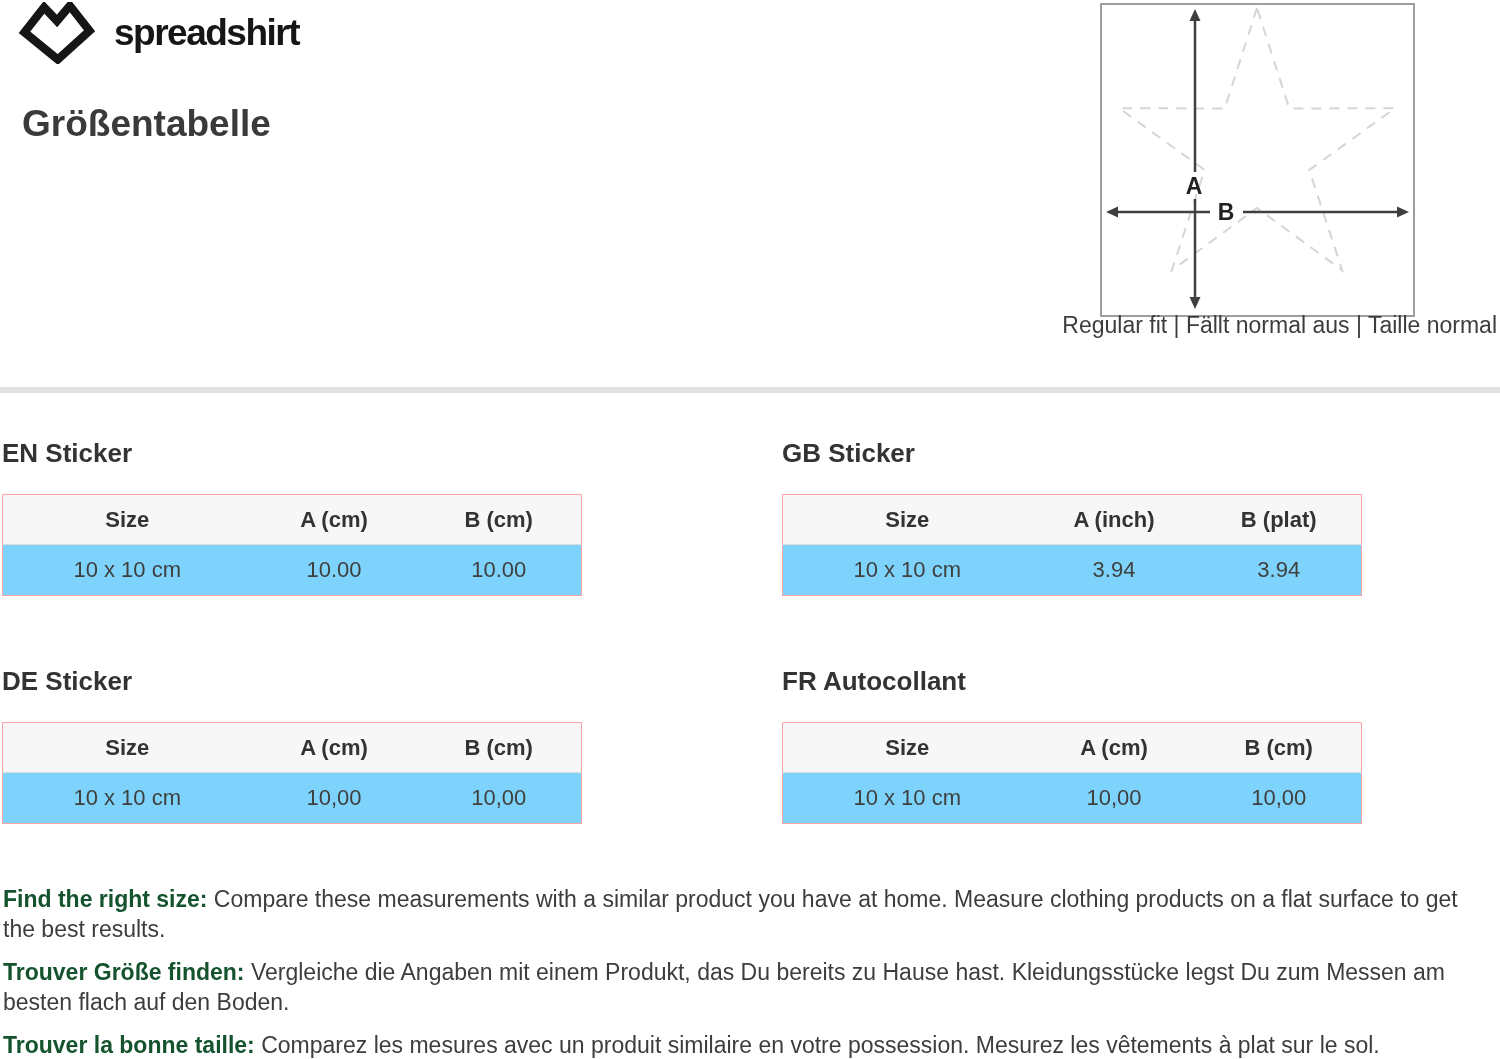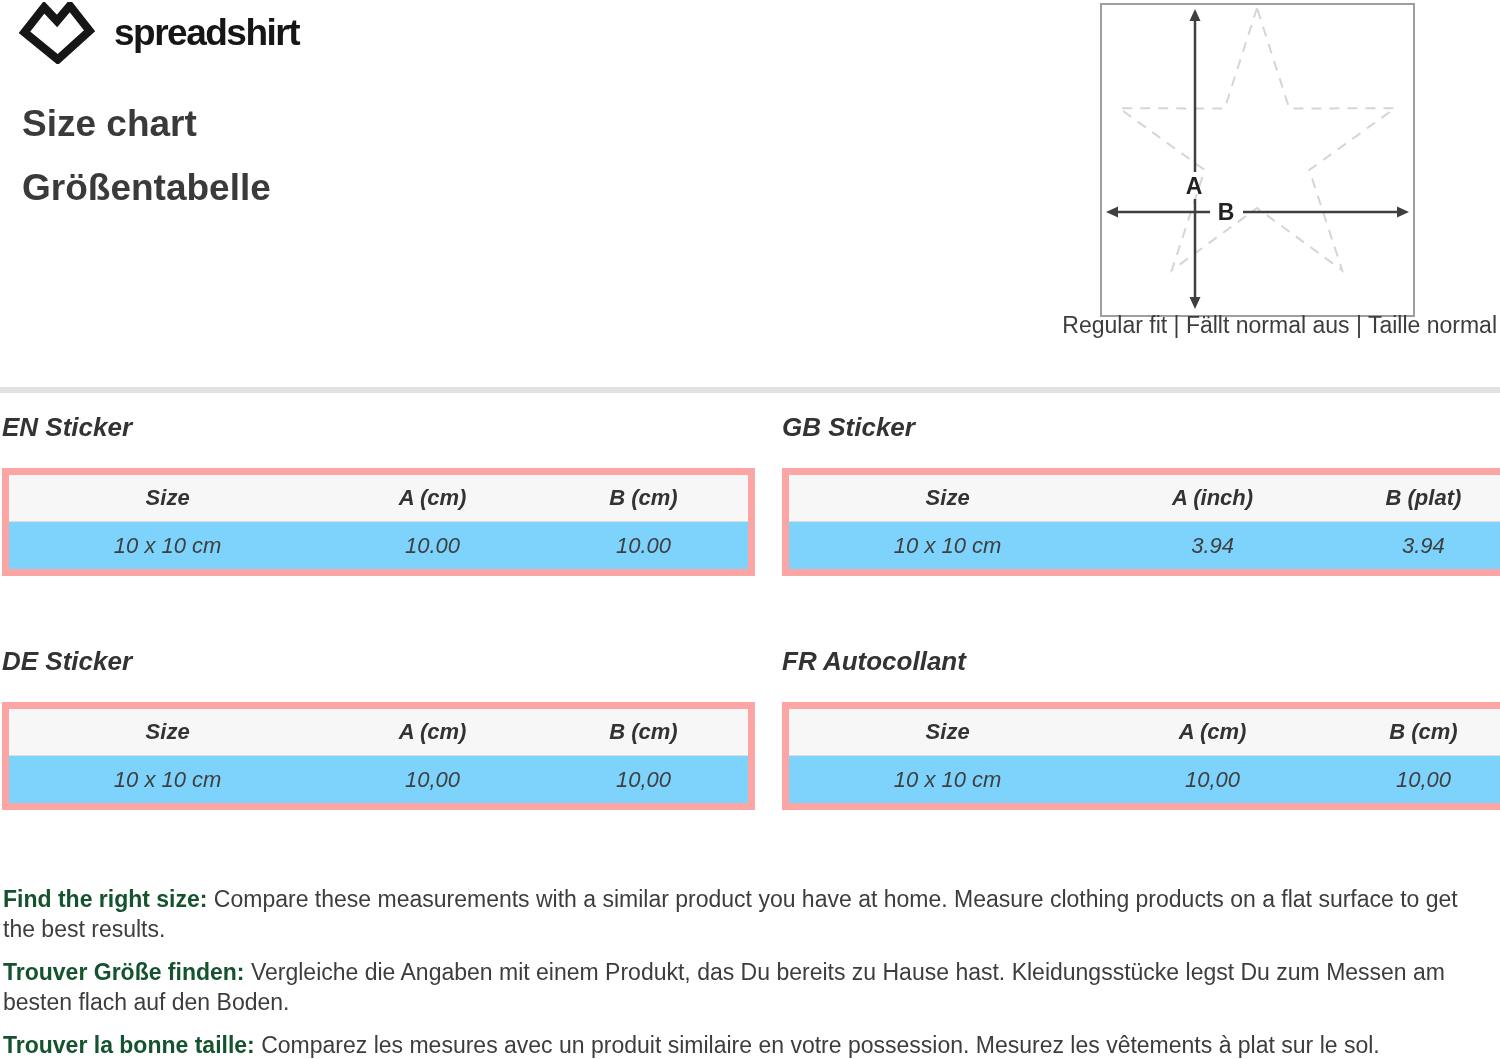--- a/index.html
+++ b/index.html
@@ -35,31 +35,31 @@
   }
 
   
   .divider {
     position: absolute; left: 0; top: 387px;
     width: 1500px; height: 6px; background: #e2e2e2;
   }
 
   
   .tables {
-    position: absolute; left: 2px; top: 412px;
+    position: absolute; left: 2px; top: 438px;
     display: grid; grid-template-columns: 715px 715px;
-    column-gap: 65px; row-gap: 70px; font-style: italic;
+    column-gap: 65px; row-gap: 70px;
   }
   .table-title {
     font-size: 26px; font-weight: bold; color: #333333;
     margin: 0 0 26px 0; line-height: 30px;
   }
   table.size-table {
-    width: 753px; border-collapse: collapse;
-    border: 7px solid #fca5a5; font-size: 22px;
+    width: 580px; border-collapse: collapse;
+    border: 1px solid #fca5a5; font-size: 22px;
   }
   table.size-table th {
     background: #f7f7f8; color: #333333; font-weight: bold;
     height: 50px; border-bottom: 1px solid #dedede; text-align: center;
   }
   table.size-table td {
     height: 51px; text-align: center; color: #3f3f3f; background: #7dd3fc;
   }
   table.size-table th:nth-child(1), table.size-table td:nth-child(1) { width: 43%; }
   table.size-table th:nth-child(2), table.size-table td:nth-child(2) { width: 28.5%; }
@@ -77,21 +77,20 @@
 <body>
 
 <div class="logo">
   <svg width="78" height="62" viewBox="0 0 100 82">
     <path d="M7 40 L33 7 L50 25 L67 5 L93 38 L51 76 Z" fill="none" stroke="#161616" stroke-width="11" stroke-linejoin="miter"></path>
   </svg>
   <span class="brand-name">spreadshirt</span>
 </div>
 
 <div class="titles">
-  <div>Size chart</div>
   <div>Größentabelle</div>
 </div>
 
 <div class="diagram">
   <svg width="315" height="314" viewBox="0 0 315 314">
     <rect x="1" y="1" width="313" height="312" fill="#ffffff" stroke="#9e9e9e" stroke-width="2"></rect>
     <polygon points="157,5 124.7,105.5 19.1,105.2 104.7,167 71.8,267.3 157,205 242.2,267.3 209.3,167 294.9,105.2 189.3,105.5" fill="none" stroke="#d5d5d5" stroke-width="2" stroke-dasharray="10 8"></polygon>
 
     <g stroke="#3f3f3f" stroke-width="2.5">
       <line x1="95" y1="16" x2="95" y2="169"></line>

